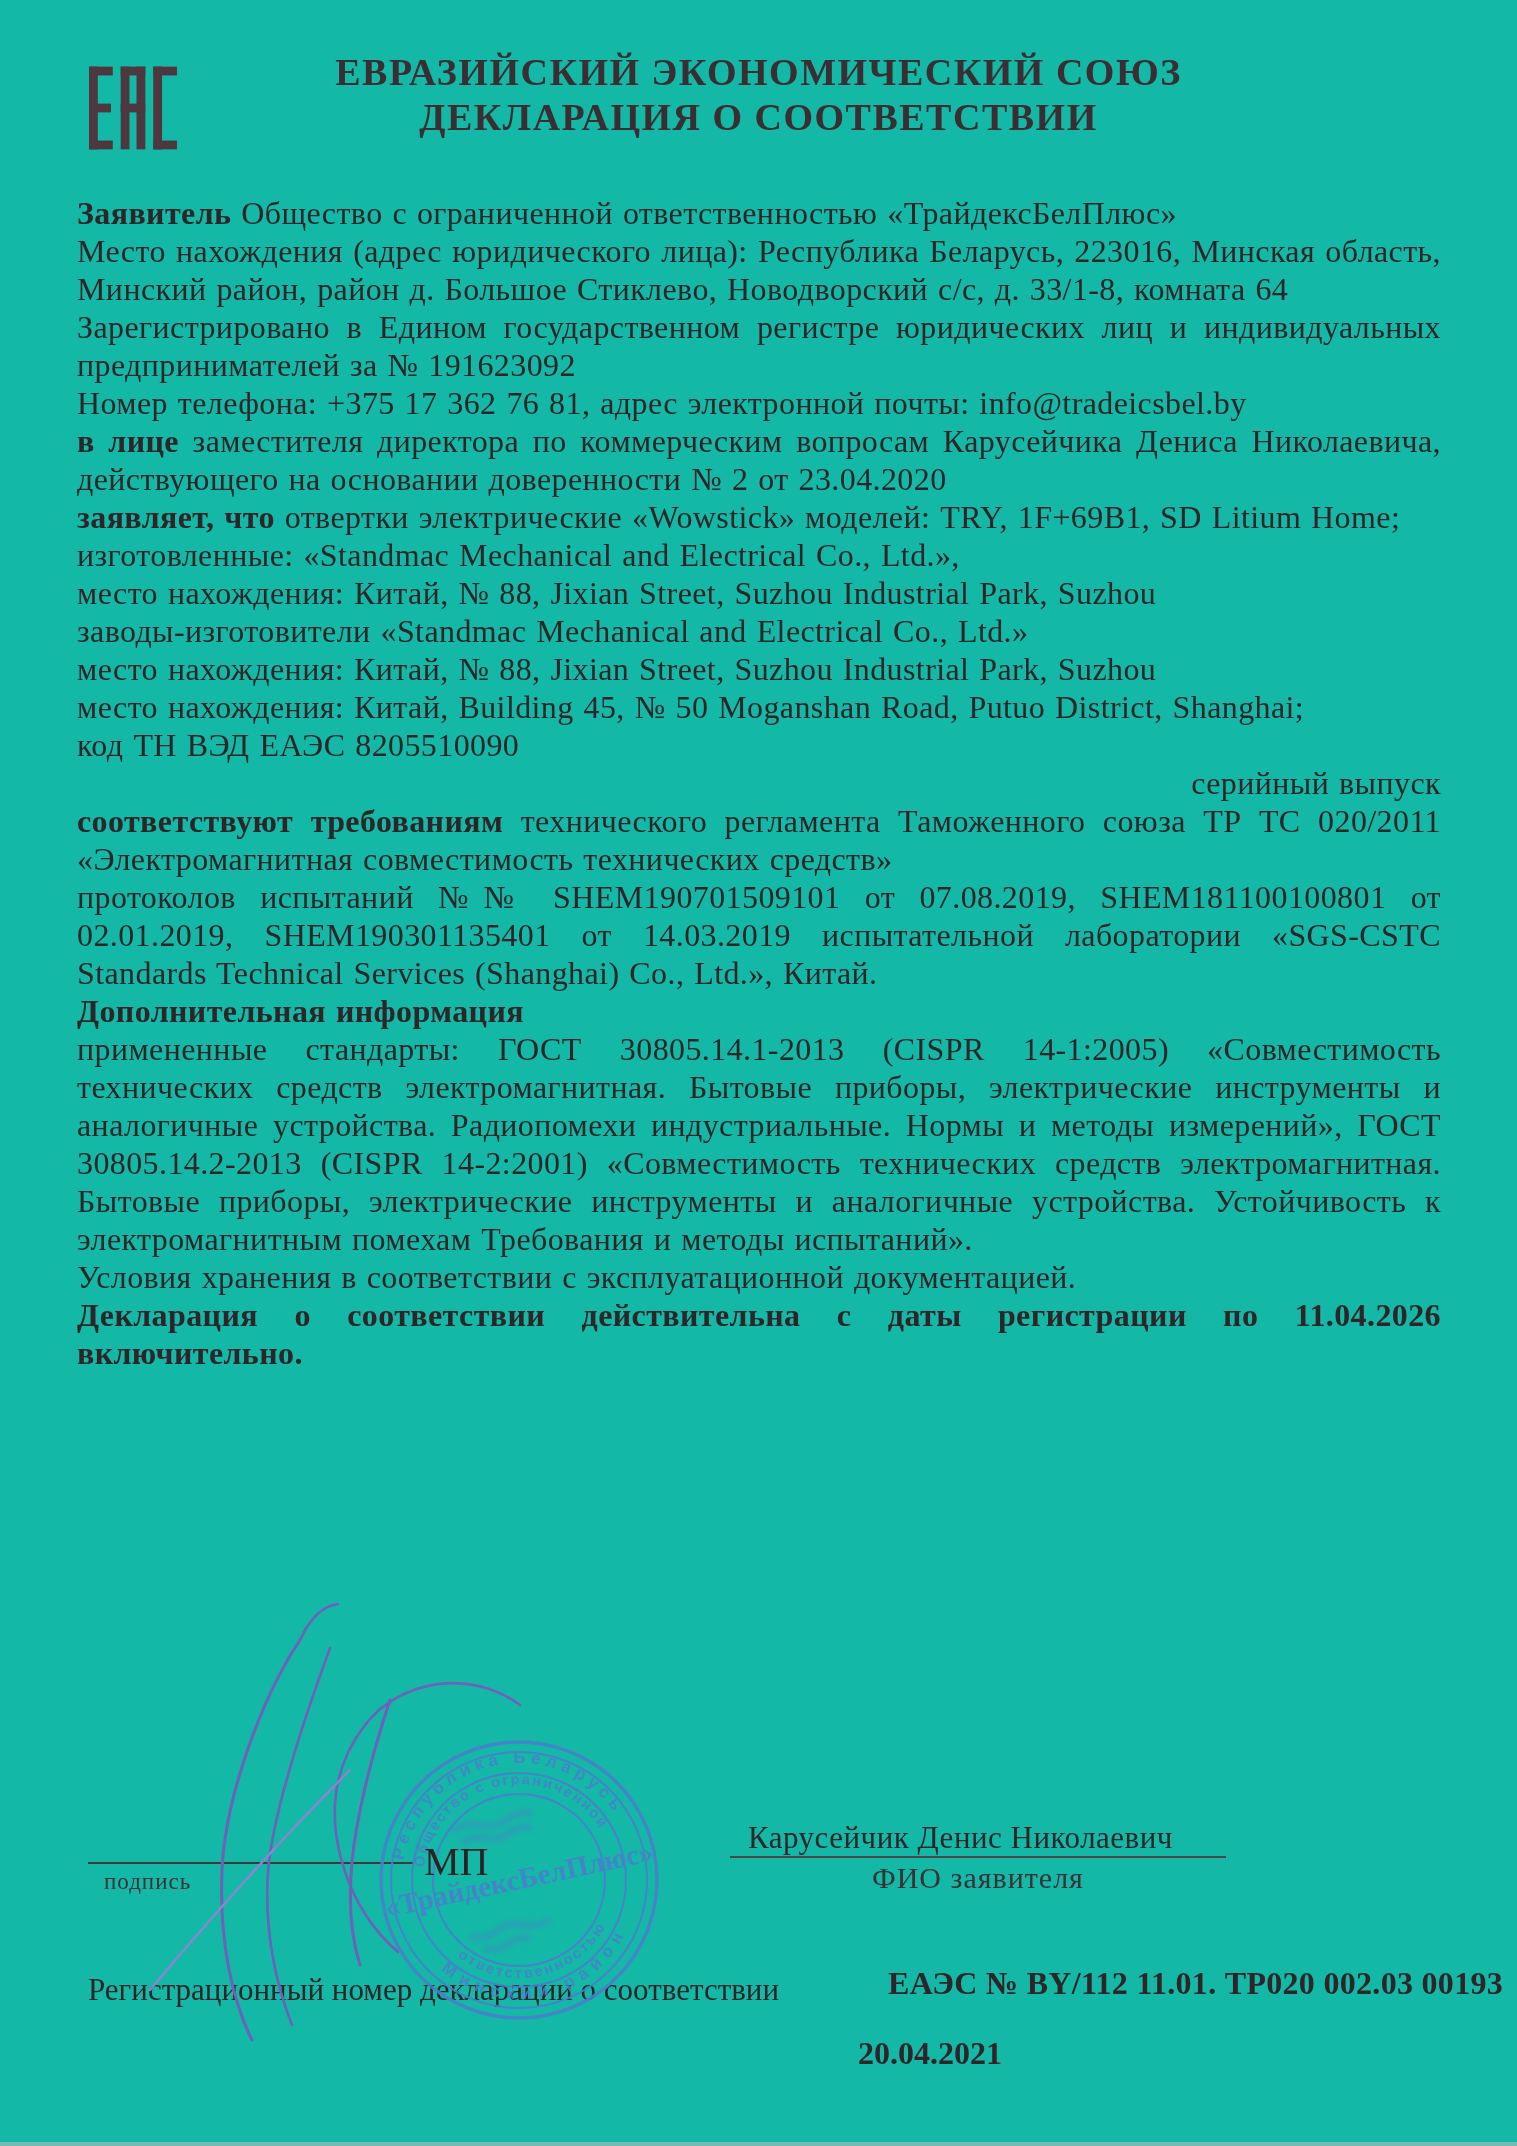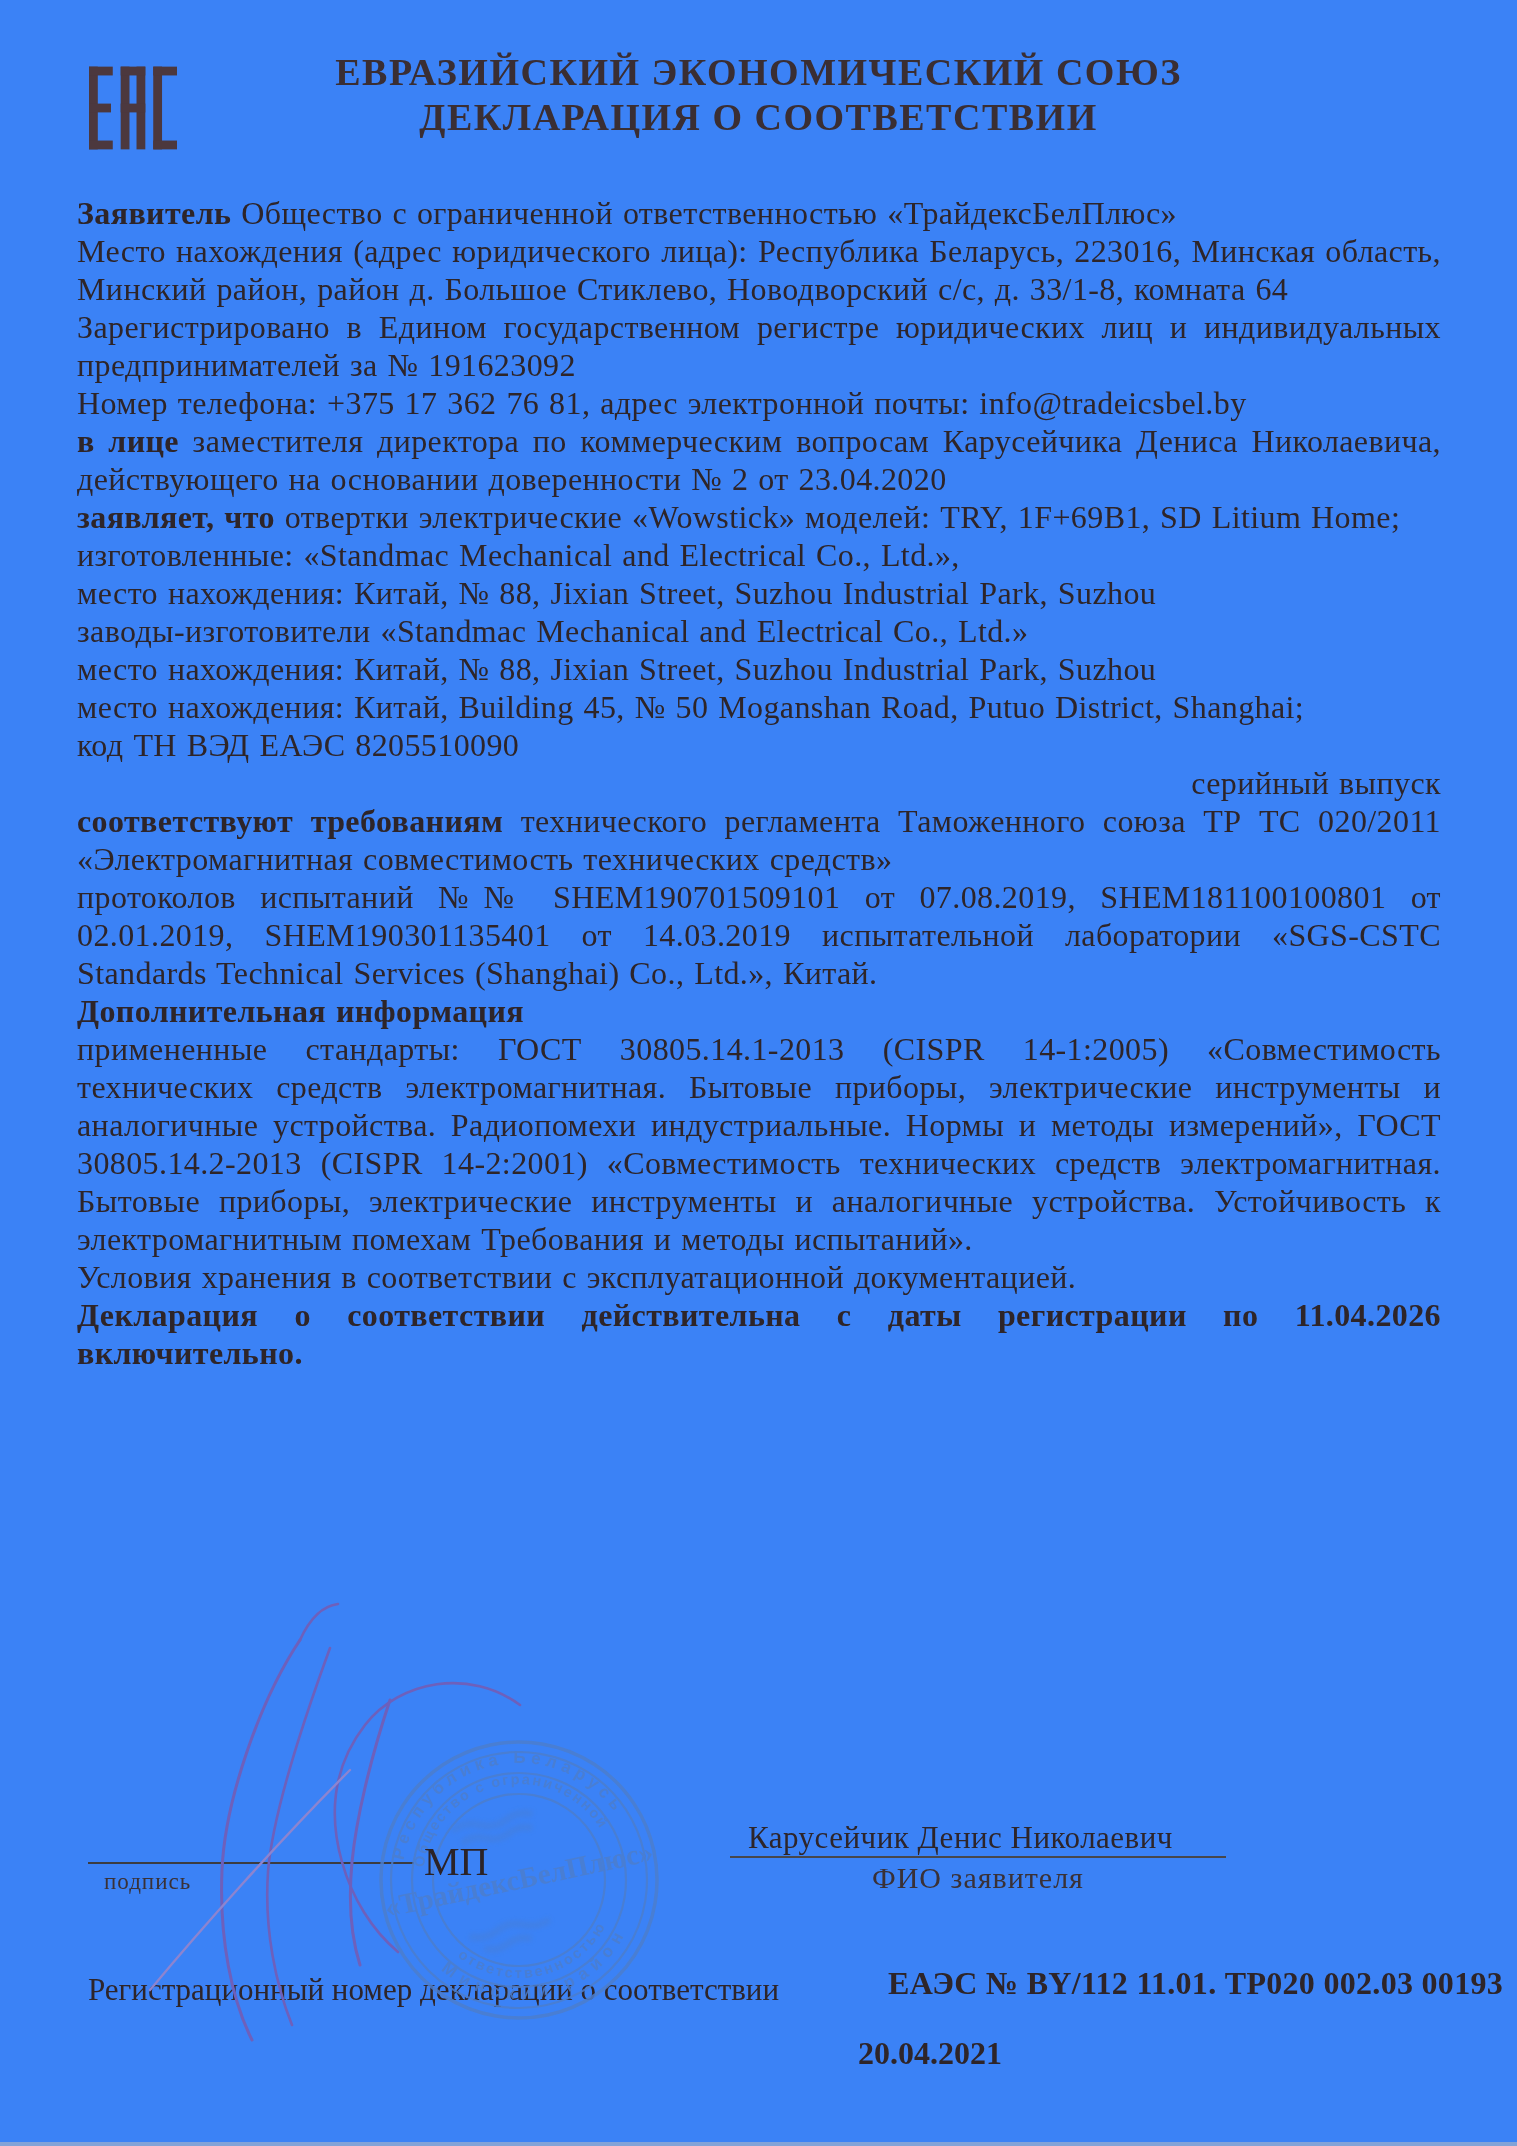--- a/index.html
+++ b/index.html
@@ -1,18 +1,18 @@
 <!DOCTYPE html>
 <html><head>
 <meta charset="utf-8">
 <style>
   html,body{margin:0;padding:0;background:#ffffff;}
   .page{
     position:relative; width:1517px; height:2146px;
-    background:#3b82f6; overflow:hidden;
+    background:#14b8a6; overflow:hidden;
     font-family:"Liberation Serif", serif;
     color:#2e2529;
   }
   
   .doc-header{position:absolute; top:50px; left:0; width:100%; text-align:center;}
   .doc-title{font-weight:bold; font-size:38px; line-height:45px; letter-spacing:1.5px; color:#3a2e33;}
   .eac-logo{position:absolute; left:89px; top:63px; width:88px; height:90px;}
   
   .flow{
     position:absolute; left:77px; top:194px; width:1364px;

